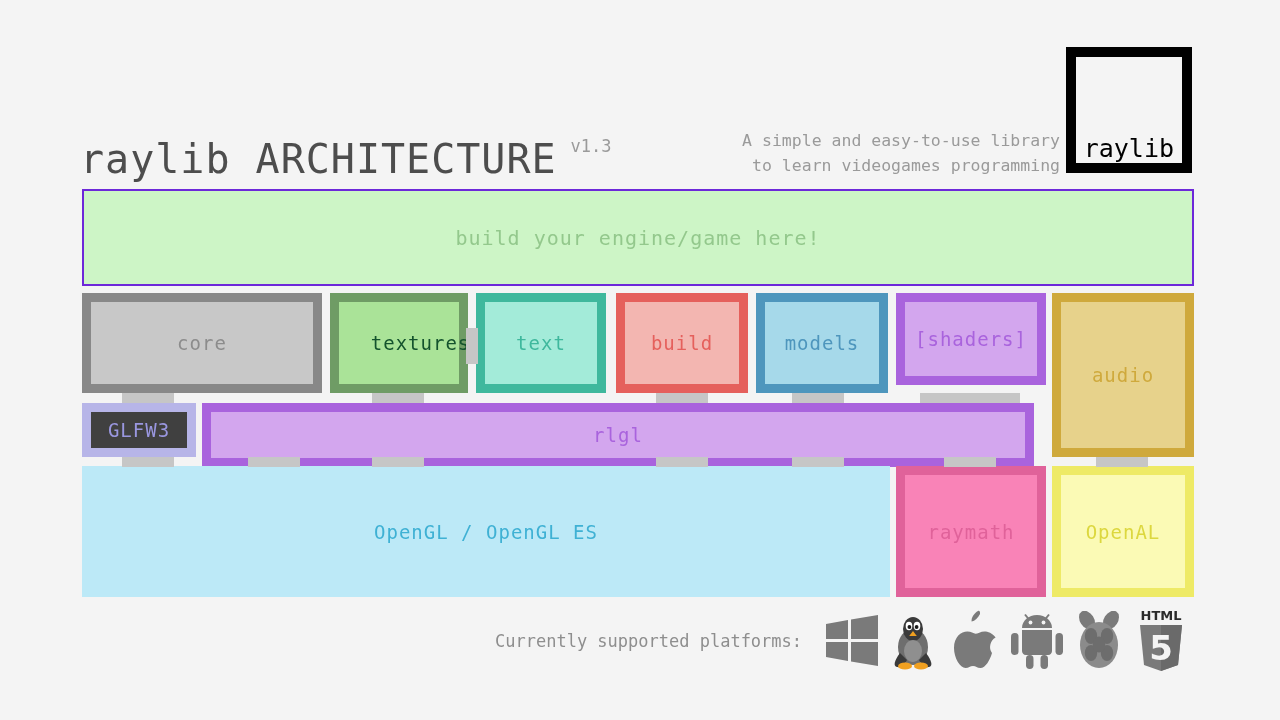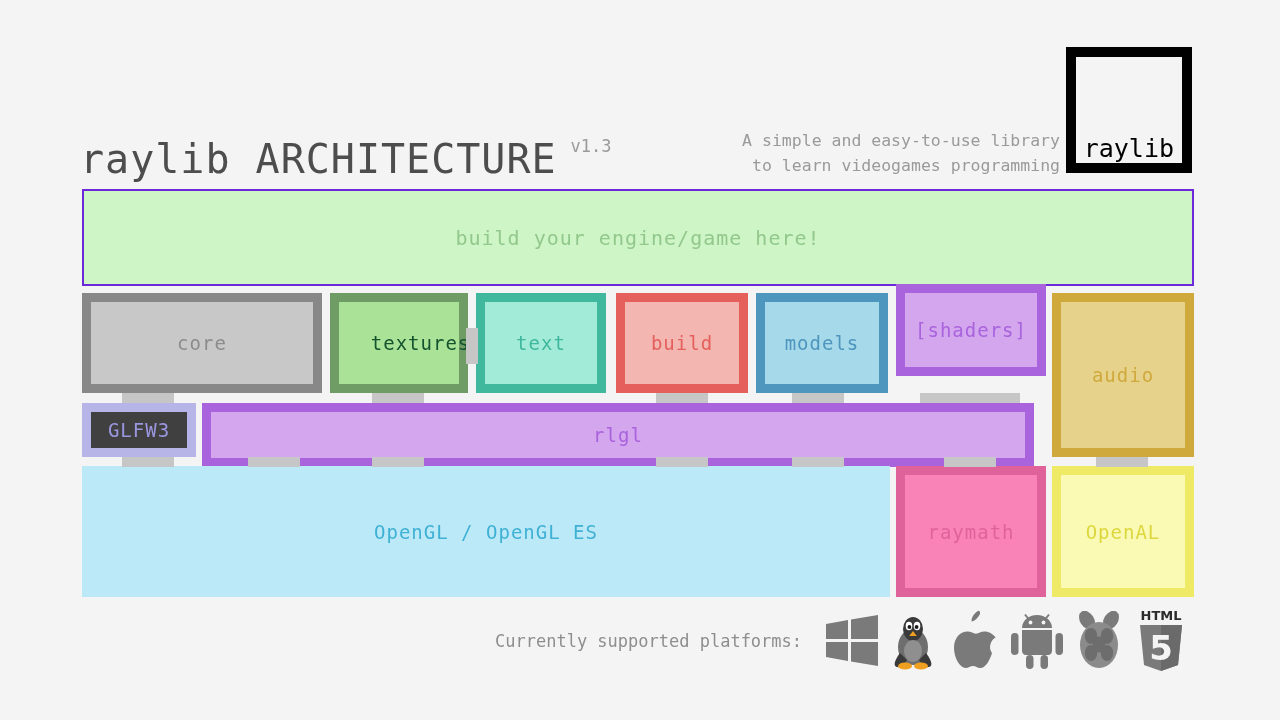--- a/index.html
+++ b/index.html
@@ -161,21 +161,21 @@
       </div>
       <div class="layer-box" style="left: 476px; top: 293px; width: 130px; height: 100px; background: rgb(163, 235, 217); border-style: solid; border-color: rgb(63, 184, 157); border-width: 9px;">
         <span class="box-label" style="color: rgb(63, 184, 157);">text</span>
       </div>
       <div class="layer-box" style="left: 616px; top: 293px; width: 132px; height: 100px; background: rgb(243, 182, 177); border-style: solid; border-color: rgb(229, 96, 92); border-width: 9px;">
         <span class="box-label" style="color: rgb(229, 96, 92);">build</span>
       </div>
       <div class="layer-box" style="left: 756px; top: 293px; width: 132px; height: 100px; background: rgb(166, 217, 234); border-style: solid; border-color: rgb(78, 150, 189); border-width: 9px;">
         <span class="box-label" style="color: rgb(78, 150, 189);">models</span>
       </div>
-      <div class="layer-box" style="left: 896px; top: 284px; width: 150px; height: 92px; background: rgb(211, 166, 238); border-style: solid; border-color: rgb(169, 99, 221); border-width: 9px;">
+      <div class="layer-box" style="left: 896px; top: 293px; width: 150px; height: 92px; background: rgb(211, 166, 238); border-style: solid; border-color: rgb(169, 99, 221); border-width: 9px;">
         <span class="box-label" style="color: rgb(169, 99, 221);">[shaders]</span>
       </div>
       <div class="layer-box" style="left: 1052px; top: 293px; width: 142px; height: 164px; background: rgb(231, 210, 139); border-style: solid; border-color: rgb(207, 169, 60); border-width: 9px;">
         <span class="box-label" style="color: rgb(207, 169, 60);">audio</span>
       </div>
       <div class="layer-box" style="left: 82px; top: 403px; width: 114px; height: 54px; background: #404040; border-style: solid; border-color: rgb(183, 181, 232); border-width: 9px;">
         <span class="box-label" style="color: rgb(154, 151, 224);">GLFW3</span>
       </div>
       <div class="layer-box" style="left: 202px; top: 403px; width: 832px; height: 64px; background: rgb(211, 166, 238); border-style: solid; border-color: rgb(169, 99, 221); border-width: 9px;">
         <span class="box-label" style="color: rgb(169, 99, 221);">rlgl</span>

